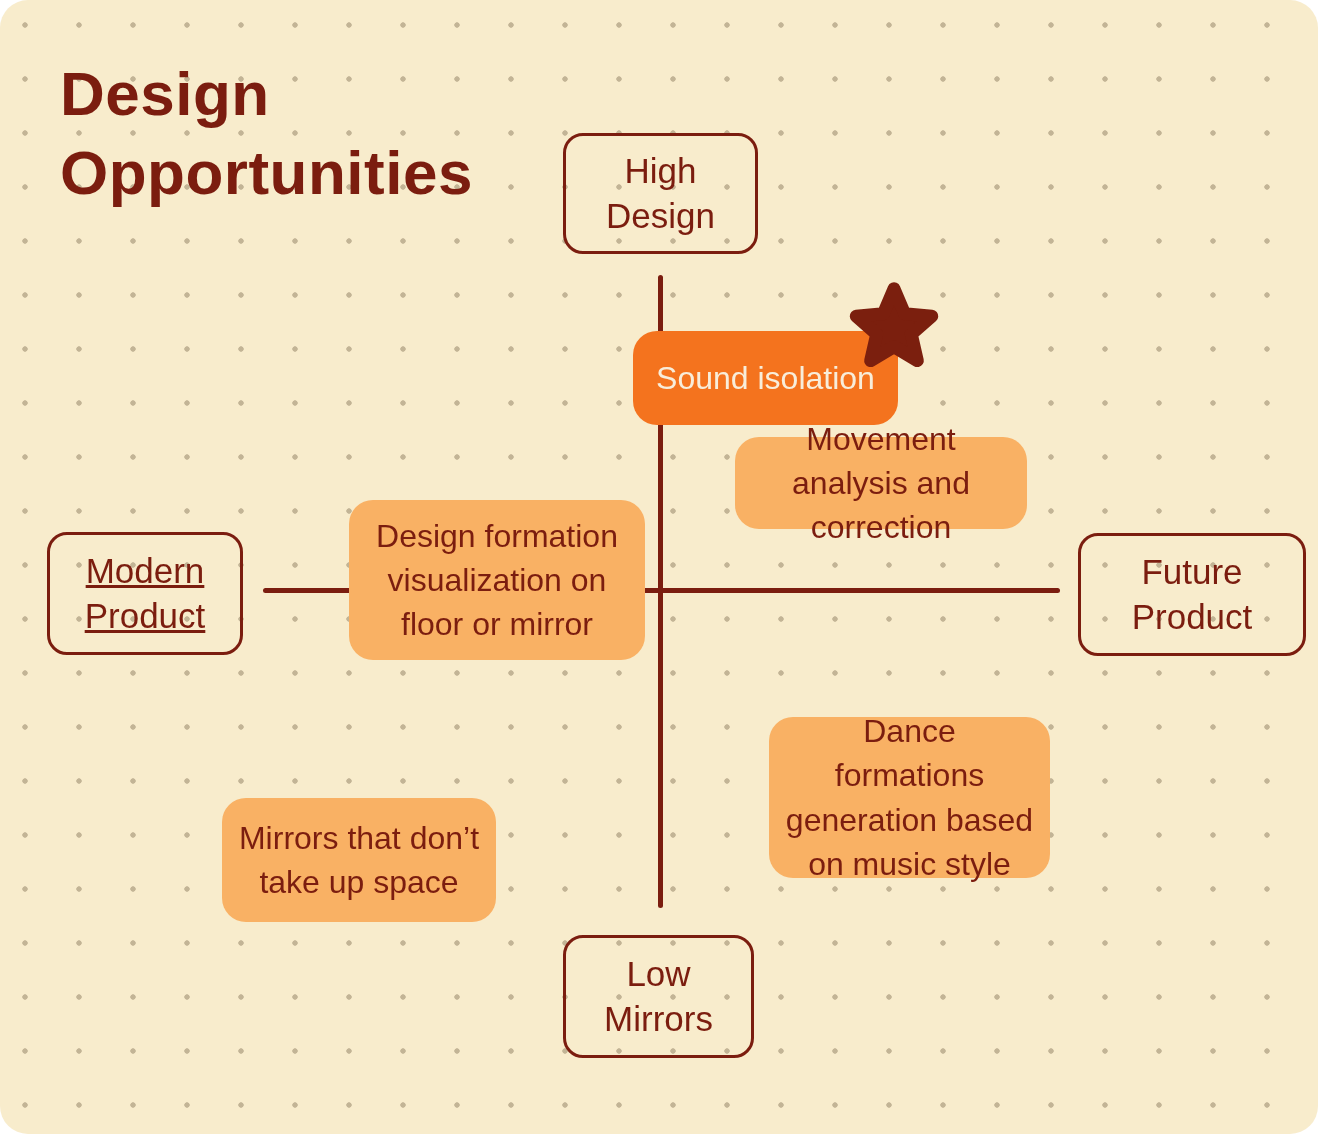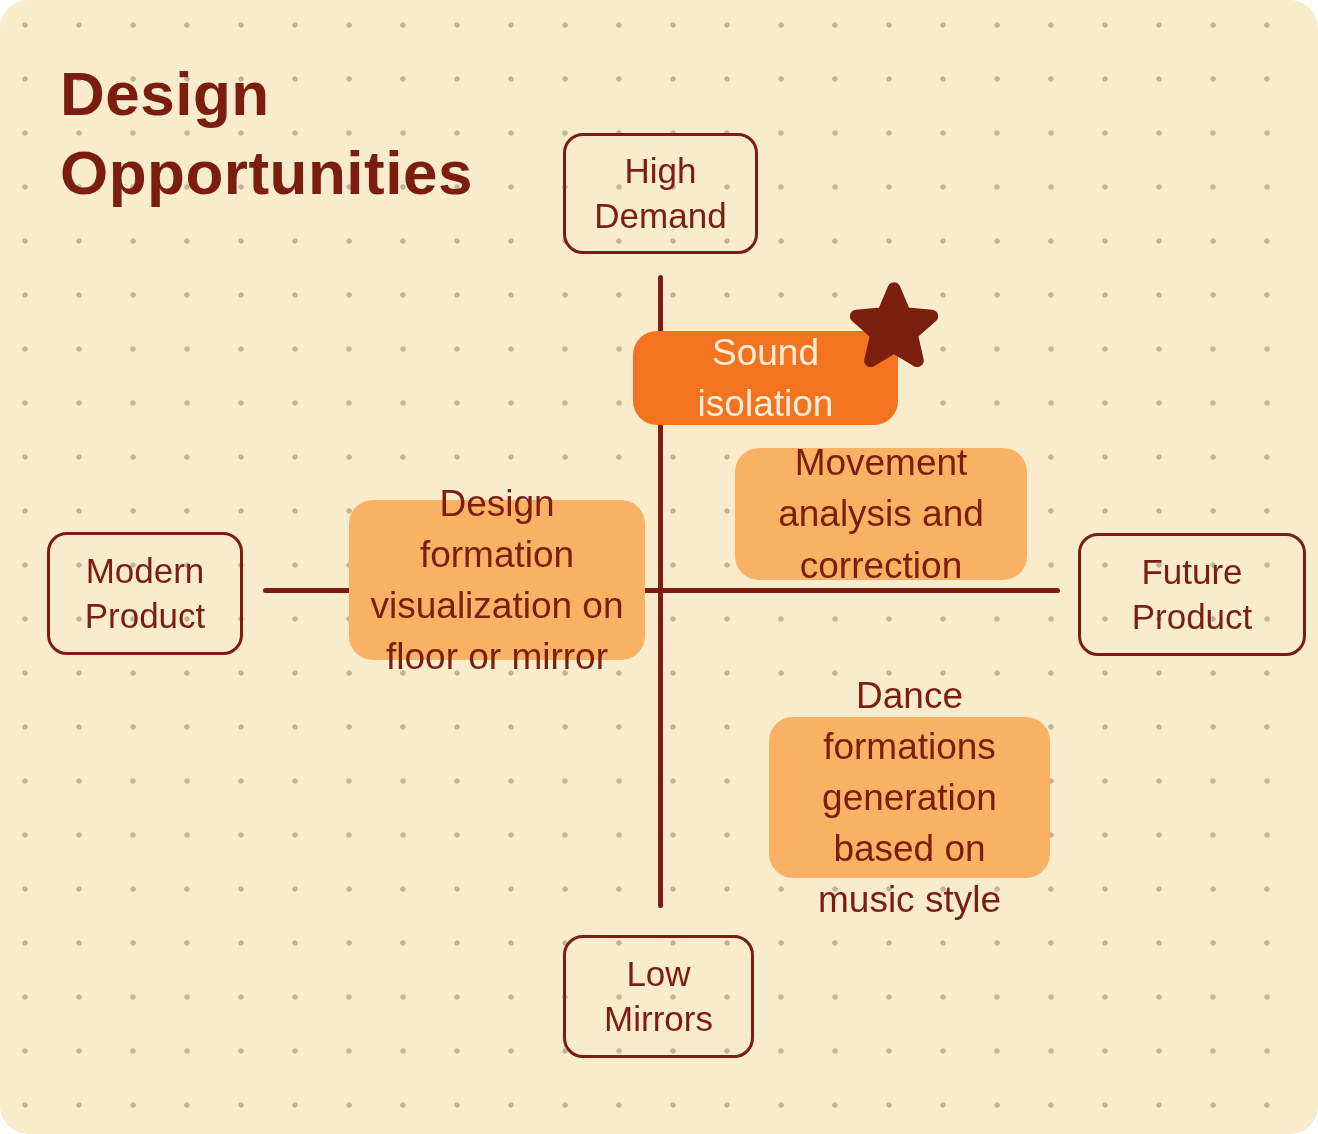--- a/index.html
+++ b/index.html
@@ -58,42 +58,42 @@
     line-height: 1.26;
     display: flex;
     align-items: center;
     justify-content: center;
     text-align: center;
     padding: 6px 10px;
     background: transparent;
   }
   .label-box.top    { left: 563px; top: 133px; width: 195px; height: 121px; }
   .label-box.bottom { left: 563px; top: 935px; width: 191px; height: 123px; }
-  .label-box.left   { left: 47px;  top: 532px; width: 196px; height: 123px; }
+  .label-box.left   { left: 47px;  top: 532px; width: 196px; height: 123px; text-decoration: underline; }
   .label-box.right  { left: 1078px; top: 533px; width: 228px; height: 123px; }
   .card {
     position: absolute;
     box-sizing: border-box;
     border-radius: 24px;
     background: #F9B164;
     color: #7B1D0F;
-    font-size: 37px;
+    font-size: 32px;
     line-height: 1.38;
     display: flex;
     align-items: center;
     justify-content: center;
     text-align: center;
     padding: 10px 16px;
   }
   .card.accent {
     background: #F4731E;
     color: #F8EDDA;
   }
   .card.sound     { left: 633px; top: 331px; width: 265px; height: 94px;  z-index: 2; }
-  .card.movement  { left: 735px; top: 448px; width: 292px; height: 132px; }
+  .card.movement  { left: 735px; top: 437px; width: 292px; height: 92px; }
   .card.dance-viz { left: 349px; top: 500px; width: 296px; height: 160px; z-index: 2; }
   .card.dance-gen { left: 769px; top: 717px; width: 281px; height: 161px; justify-content: center; }
   .card.mirrors   { left: 222px; top: 798px; width: 274px; height: 124px; }
   .star {
     position: absolute;
     left: 843px;
     top: 274px;
     width: 102px;
     height: 102px;
     z-index: 3;
@@ -103,21 +103,21 @@
 <body>
 
 <div class="canvas">
 
   <h1 class="title">Design Opportunities</h1>
 
   <div class="axis-line vertical"></div>
   <div class="axis-line horizontal"></div>
 
   <div class="label-box top">
-    <span>High Demand</span>
+    <span>High Design</span>
   </div>
   <div class="label-box bottom">
     <span>Low Mirrors</span>
   </div>
   <div class="label-box left">
     <span>Modern Product</span>
   </div>
   <div class="label-box right">
     <span>Future Product</span>
   </div>
@@ -131,18 +131,21 @@
   </div>
 
   <div class="card dance-viz">
     <span>Design formation visualization on floor or mirror</span>
   </div>
 
   <div class="card dance-gen">
     <span>Dance formations generation based on music style</span>
   </div>
 
+  <div class="card mirrors">
+    <span>Mirrors that don’t take up space</span>
+  </div>
 
   <svg class="star" viewBox="-9 -9 118 118" aria-hidden="true">
     <polygon points="50,8 62.3,37 93.7,39.8 70,60.5 77,91.2 50,75 23,91.2 30,60.5 6.3,39.8 37.7,37" fill="#7B1F0E" stroke="#7B1F0E" stroke-width="15" stroke-linejoin="round"></polygon>
   </svg>
 
 </div>
 
 </body></html>

